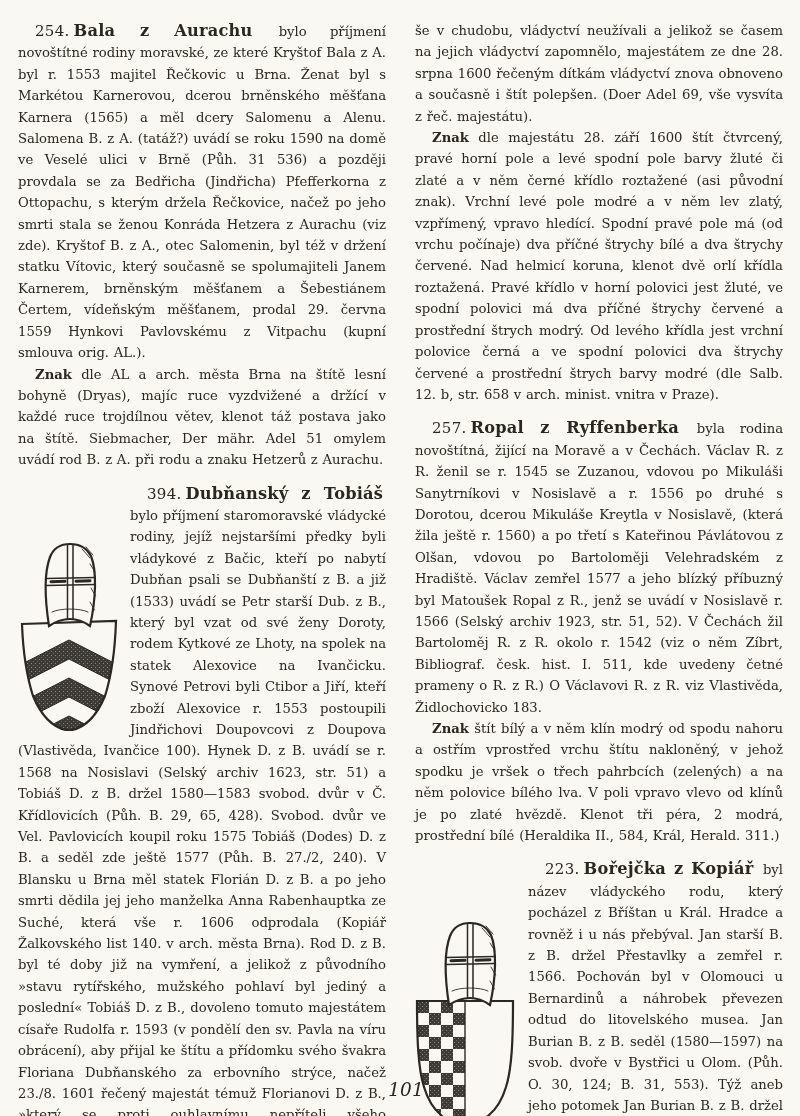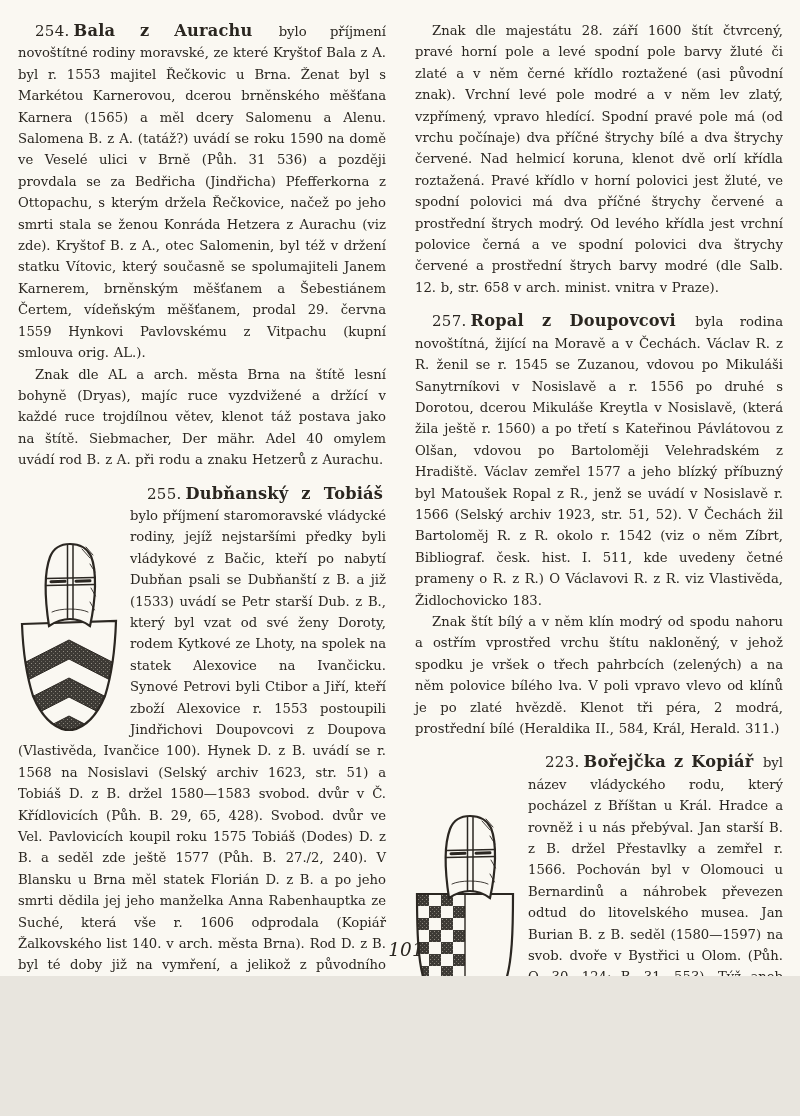--- a/index.html
+++ b/index.html
@@ -1,31 +1,31 @@
 <!DOCTYPE html>
 <html lang="cs"><head>
 <meta charset="utf-8">
 <style>
   html,body{margin:0;padding:0;background:#e8e5de;}
   .page{
-    position:relative;width:800px;height:976px;margin:0 auto;
+    position:relative;width:800px;height:1116px;margin:0 auto;
     background:#faf8f2;overflow:hidden;color:#2a2620;
     font-family:"DejaVu Serif","Liberation Serif",serif;
   }
   .cols{display:flex;gap:29px;padding:20px 17px 0 18px;}
   .col{
     width:368px;font-size:13.2px;line-height:21.4px;
     text-align:justify;hyphens:auto;word-spacing:0.04em;
   }
   p.para{margin:0;text-indent:17px;}
   p.entry{margin-top:12px;}
   p.cont{text-indent:0;}
   .enum{font-size:15px;letter-spacing:0.3px;margin-right:4px;}
   .etitle{font-weight:bold;font-size:16.2px;letter-spacing:0.2px;margin-right:3px;}
-  .zlead{font-weight:normal;}
+  .zlead{font-weight:bold;}
   .arms-float{float:left;margin:23px 10px 4px 0;}
   .arms-float.rc{margin-right:13px;}
   .footer{
     position:absolute;left:12px;right:0;bottom:16px;text-align:center;
     font-style:italic;font-size:18.5px;color:#2a2620;
   }
   svg{display:block;}
   .ink{stroke:#2b2722;fill:none;stroke-linecap:round;}
 </style>
 </head>
@@ -54,57 +54,60 @@
 
     <div class="col">
 
       <p class="para">
         <span class="enum">254.</span><span class="etitle">Bala z Aurachu</span>
         <span>bylo příjmení novoštítné rodiny moravské, ze které Kryštof Bala z A. byl r. 1553 majitel Řečkovic u Brna. Ženat byl s Markétou Karnerovou, dcerou brněnského měšťana Karnera (1565) a měl dcery Salomenu a Alenu. Salomena B. z A. (tatáž?) uvádí se roku 1590 na domě ve Veselé ulici v Brně (Půh. 31 536) a později provdala se za Bedřicha (Jindřicha) Pfefferkorna z Ottopachu, s kterým držela Řečkovice, načež po jeho smrti stala se ženou Konráda Hetzera z Aurachu (viz zde). Kryštof B. z A., otec Salomenin, byl též v držení statku Vítovic, který současně se spolumajiteli Janem Karnerem, brněnským měšťanem a Šebestiánem Čertem, vídeňským měšťanem, prodal 29. června 1559 Hynkovi Pavlovskému z Vitpachu (kupní smlouva orig. AL.).</span>
       </p>
 
       <p class="para">
         <span class="zlead">Znak</span>
-        <span>dle AL a arch. města Brna na štítě lesní bohyně (Dryas), majíc ruce vyzdvižené a držící v každé ruce trojdílnou větev, klenot táž postava jako na štítě. Siebmacher, Der mähr. Adel 40 omylem uvádí rod B. z A. při rodu a znaku Hetzerů z Aurachu.</span>
+        <span>dle AL a arch. města Brna na štítě lesní bohyně (Dryas), majíc ruce vyzdvižené a držící v každé ruce trojdílnou větev, klenot táž postava jako na štítě. Siebmacher, Der mähr. Adel 51 omylem uvádí rod B. z A. při rodu a znaku Hetzerů z Aurachu.</span>
       </p>
 
       <p class="para entry">
         <span class="arms-float" aria-label="coat of arms: great helm above shield with three chevrons">
           <svg width="102" height="225" viewBox="0 0 102 225">
             <defs>
               <clipPath id="sh1clip">
                 <path d="M4,118 L98,115 C97,146 94,168 87,190 C77,214 63,223 51,224.5 C39,223 25,214 15,190 C8,168 5,146 4,118 Z"></path>
               </clipPath>
             </defs>
             <path d="M4,118 L98,115 C97,146 94,168 87,190 C77,214 63,223 51,224.5 C39,223 25,214 15,190 C8,168 5,146 4,118 Z" fill="#faf8f2"></path>
             <g clip-path="url(#sh1clip)">
               <polygon points="4,158 51,134 98,158 98,177 51,153 4,177" fill="url(#stip)" stroke="#2b2722" stroke-width="1"></polygon>
               <polygon points="4,196 51,172 98,196 98,215 51,191 4,215" fill="url(#stip)" stroke="#2b2722" stroke-width="1"></polygon>
               <polygon points="4,234 51,210 98,234 98,253 51,229 4,253" fill="url(#stip)" stroke="#2b2722" stroke-width="1"></polygon>
             </g>
             <path d="M4,118 L98,115 C97,146 94,168 87,190 C77,214 63,223 51,224.5 C39,223 25,214 15,190 C8,168 5,146 4,118 Z" fill="none" stroke="#2b2722" stroke-width="2.2"></path>
             <use href="#greathelm" transform="translate(22,36)"></use>
           </svg>
         </span>
-        <span class="enum">255.</span><span class="etitle">Dubňanský z Tobiáš</span>
+        <span class="enum">394.</span><span class="etitle">Dubňanský z Tobiáš</span>
         <span>bylo příjmení staromoravské vládycké rodiny, jejíž nejstaršími předky byli vládykové z Bačic, kteří po nabytí Dubňan psali se Dubňanští z B. a již (1533) uvádí se Petr starší Dub. z B., který byl vzat od své ženy Doroty, rodem Kytkové ze Lhoty, na spolek na statek Alexovice na Ivančicku. Synové Petrovi byli Ctibor a Jiří, kteří zboží Alexovice r. 1553 postoupili Jindřichovi Doupovcovi z Doupova (Vlastivěda, Ivančice 100). Hynek D. z B. uvádí se r. 1568 na Nosislavi (Selský archiv 1623, str. 51) a Tobiáš D. z B. držel 1580—1583 svobod. dvůr v Č. Křídlovicích (Půh. B. 29, 65, 428). Svobod. dvůr ve Vel. Pavlovicích koupil roku 1575 Tobiáš (Dodes) D. z B. a seděl zde ještě 1577 (Půh. B. 27./2, 240). V Blansku u Brna měl statek Florián D. z B. a po jeho smrti dědila jej jeho manželka Anna Rabenhauptka ze Suché, která vše r. 1606 odprodala (Kopiář Žalkovského list 140. v arch. města Brna). Rod D. z B. byl té doby již na vymření, a jelikož z původního »stavu rytířského, mužského pohlaví byl jediný a poslední« Tobiáš D. z B., dovoleno tomuto majestátem císaře Rudolfa r. 1593 (v pondělí den sv. Pavla na víru obrácení), aby přijal ke štítu a přídomku svého švakra Floriana Dubňanského za erbovního strýce, načež 23./8. 1601 řečený majestát témuž Florianovi D. z B., »který se proti ouhlavnímu nepříteli všeho křesťanstva Turku potřebovati dal« znova potvrzen (dle kop. minist. vnitra Nr. 12 b, fol. 701 v). O rodě D. z B. viz Siebmacher Der mähr. Adel 195.</span>
       </p>
 
     </div>
 
     <div class="col">
 
+      <p class="para cont">
+        <span>še v chudobu, vládyctví neužívali a jelikož se časem na jejich vládyctví zapomnělo, majestátem ze dne 28. srpna 1600 řečeným dítkám vládyctví znova obnoveno a současně i štít polepšen. (Doer Adel 69, vše vysvíta z řeč. majestátu).</span>
+      </p>
 
       <p class="para">
         <span class="zlead">Znak</span>
         <span>dle majestátu 28. září 1600 štít čtvrcený, pravé horní pole a levé spodní pole barvy žluté či zlaté a v něm černé křídlo roztažené (asi původní znak). Vrchní levé pole modré a v něm lev zlatý, vzpřímený, vpravo hledící. Spodní pravé pole má (od vrchu počínaje) dva příčné štrychy bílé a dva štrychy červené. Nad helmicí koruna, klenot dvě orlí křídla roztažená. Pravé křídlo v horní polovici jest žluté, ve spodní polovici má dva příčné štrychy červené a prostřední štrych modrý. Od levého křídla jest vrchní polovice černá a ve spodní polovici dva štrychy červené a prostřední štrych barvy modré (dle Salb. 12. b, str. 658 v arch. minist. vnitra v Praze).</span>
       </p>
 
       <p class="para entry">
-        <span class="enum">257.</span><span class="etitle">Ropal z Doupovcovi</span>
+        <span class="enum">257.</span><span class="etitle">Ropal z Ryffenberka</span>
         <span>byla rodina novoštítná, žijící na Moravě a v Čechách. Václav R. z R. ženil se r. 1545 se Zuzanou, vdovou po Mikuláši Sanytrníkovi v Nosislavě a r. 1556 po druhé s Dorotou, dcerou Mikuláše Kreytla v Nosislavě, (která žila ještě r. 1560) a po třetí s Kateřinou Pávlátovou z Olšan, vdovou po Bartoloměji Velehradském z Hradiště. Václav zemřel 1577 a jeho blízký příbuzný byl Matoušek Ropal z R., jenž se uvádí v Nosislavě r. 1566 (Selský archiv 1923, str. 51, 52). V Čechách žil Bartoloměj R. z R. okolo r. 1542 (viz o něm Zíbrt, Bibliograf. česk. hist. I. 511, kde uvedeny četné prameny o R. z R.) O Václavovi R. z R. viz Vlastivěda, Židlochovicko 183.</span>
       </p>
 
       <p class="para">
         <span class="zlead">Znak</span>
         <span>štít bílý a v něm klín modrý od spodu nahoru a ostřím vprostřed vrchu štítu nakloněný, v jehož spodku je vršek o třech pahrbcích (zelených) a na něm polovice bílého lva. V poli vpravo vlevo od klínů je po zlaté hvězdě. Klenot tři péra, 2 modrá, prostřední bílé (Heraldika II., 584, Král, Herald. 311.)</span>
       </p>
 
       <p class="para entry">
         <span class="arms-float rc" aria-label="coat of arms: great helm above shield per pale, dexter half checkered">

